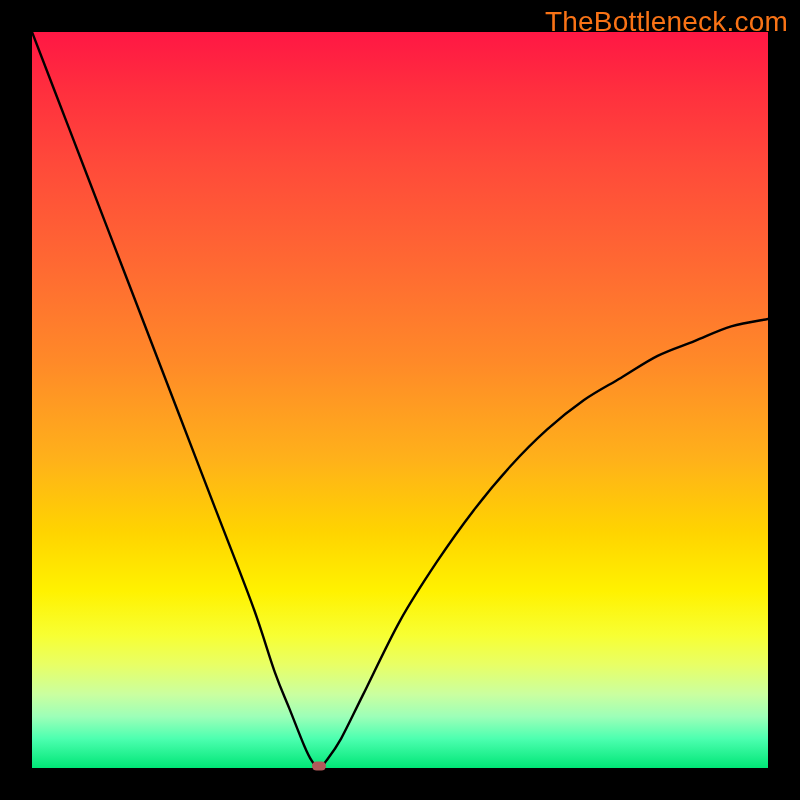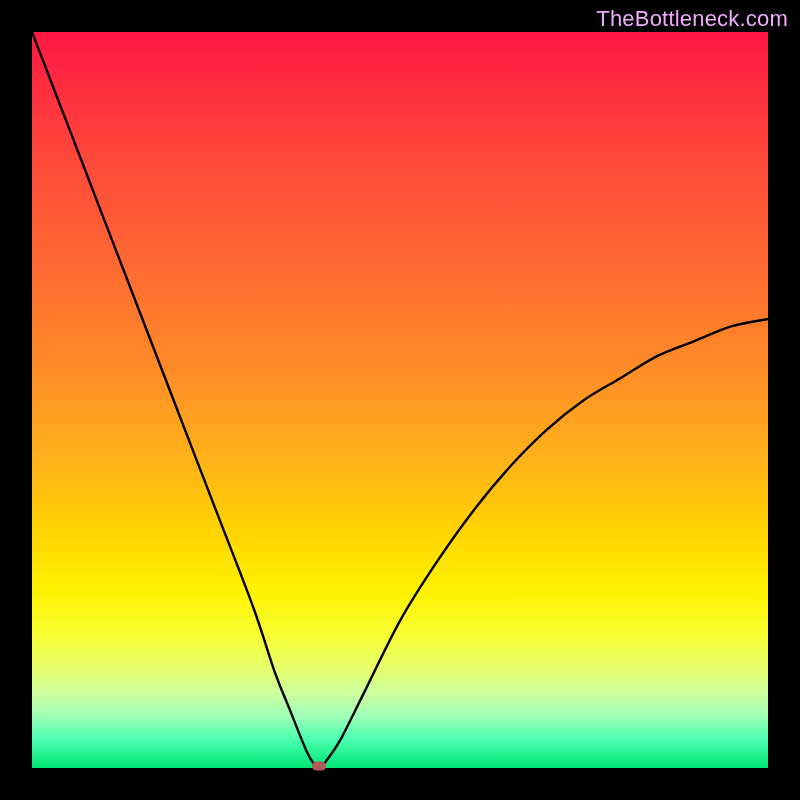--- a/index.html
+++ b/index.html
@@ -46,22 +46,22 @@
     position: absolute;
     left: 0;
     top: 0;
     width: 736px;
     height: 736px;
   }
   .watermark {
     position: absolute;
     top: 6px;
     right: 12px;
-    color: #f0abfc;
-    font-size: 22px;
+    color: #f97316;
+    font-size: 28px;
     font-weight: 500;
     letter-spacing: 0.2px;
     user-select: none;
   }
   .marker {
     position: absolute;
     width: 14px;
     height: 9px;
     background: #b25a5a;
     border-radius: 5px;

